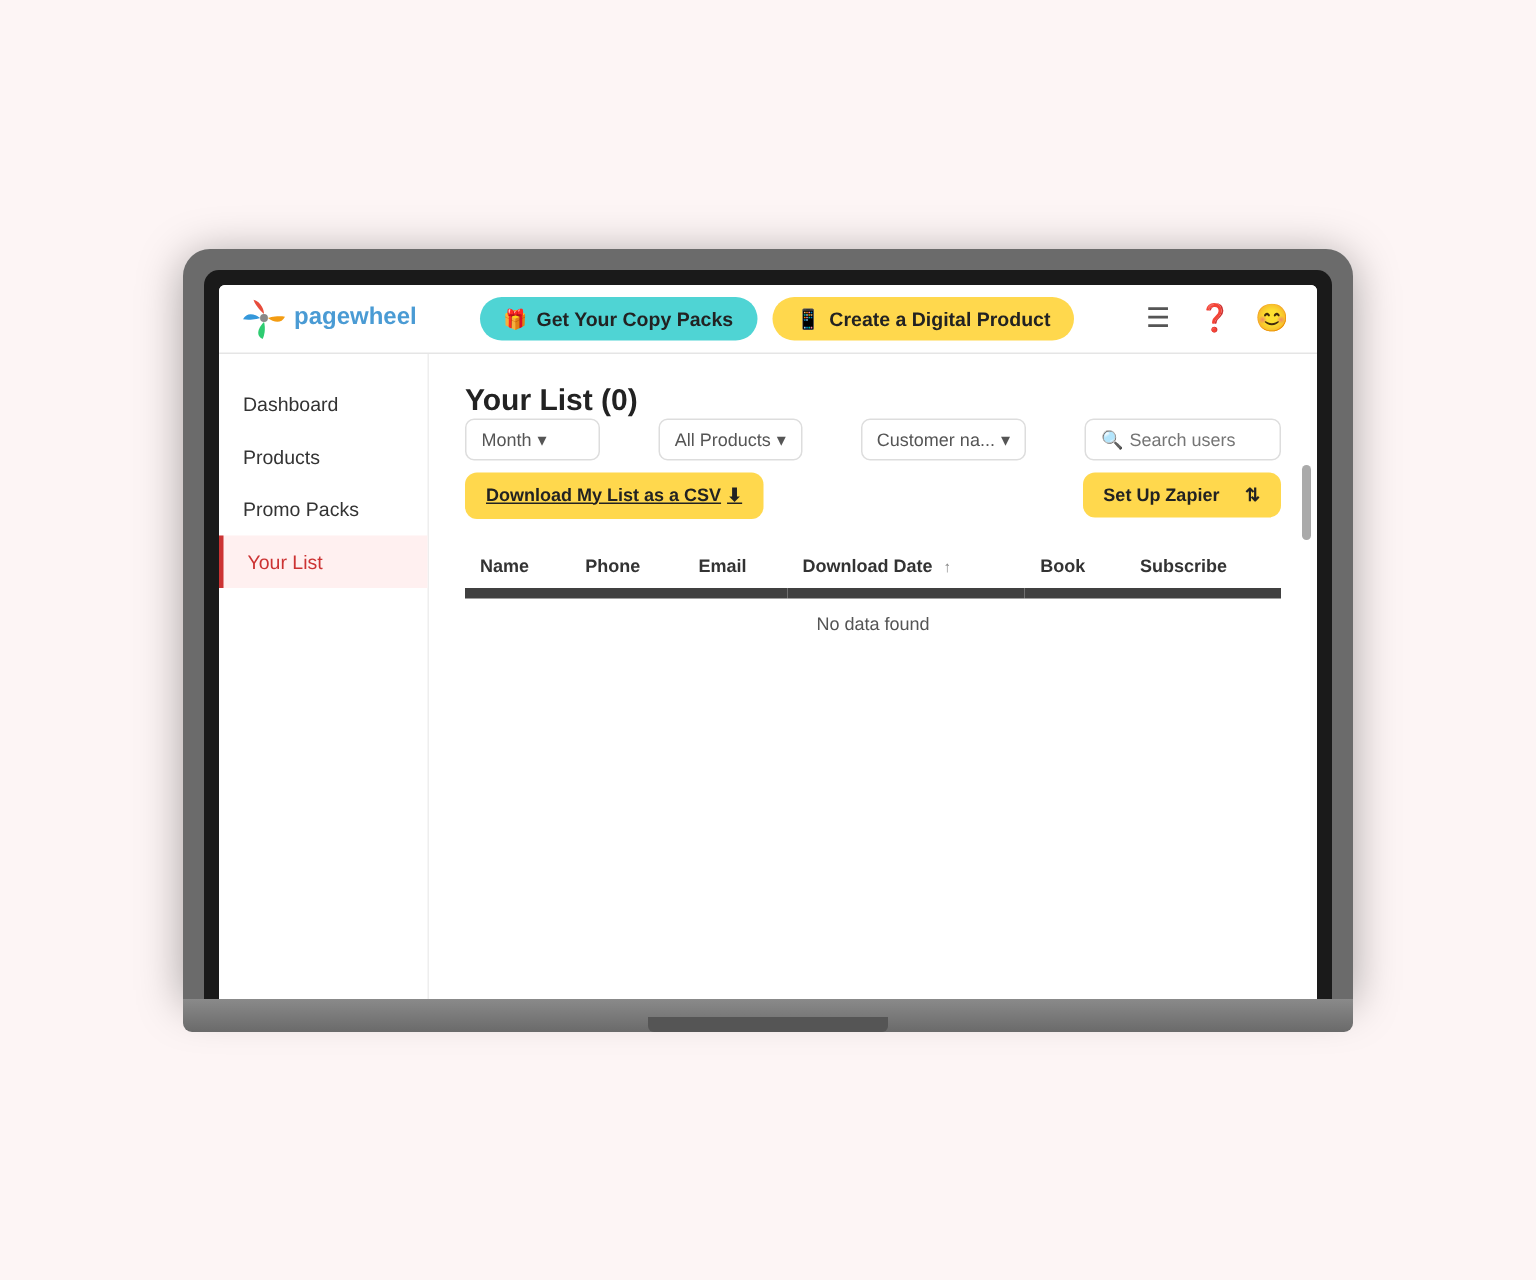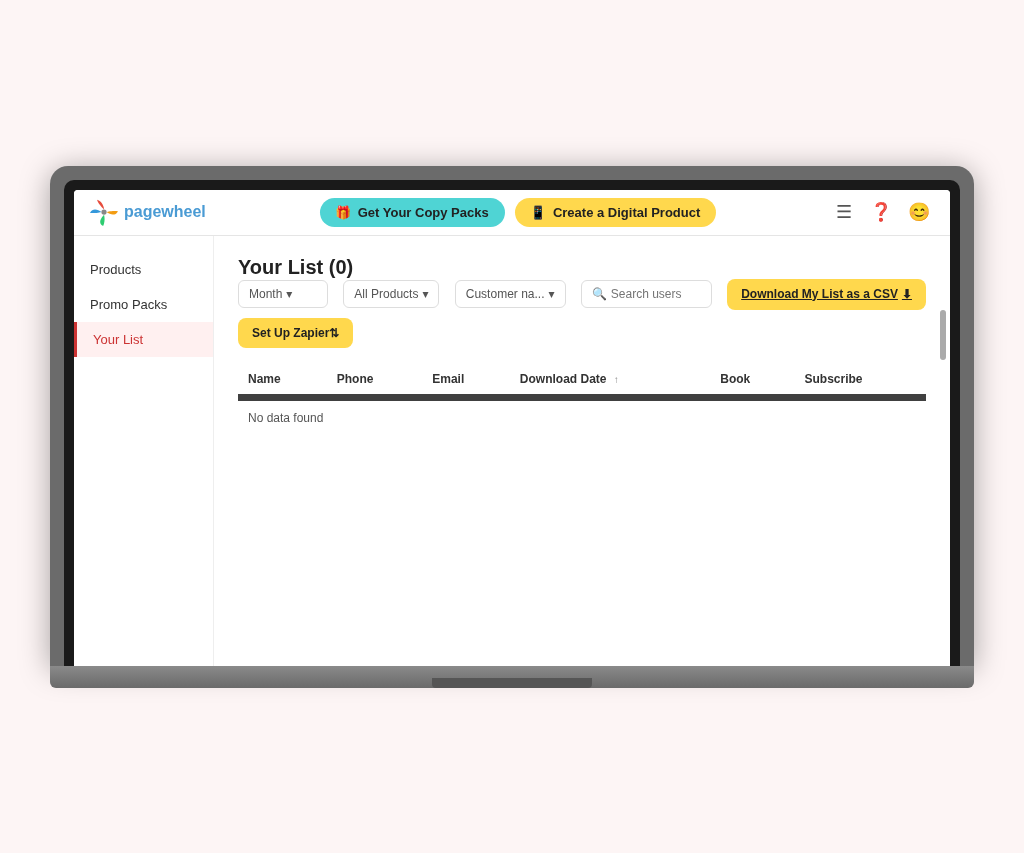--- a/index.html
+++ b/index.html
@@ -7,21 +7,21 @@
       background: #fff;
       font-family: -apple-system, BlinkMacSystemFont, 'Segoe UI', sans-serif;
       display: flex;
       align-items: center;
       justify-content: center;
       min-height: 100vh;
       background-color: #fdf5f5;
     }
 
     .scene {
-      width: 924px;
+      width: 780px;
       position: relative;
     }
 
     
     .laptop-outer {
       background: #6b6b6b;
       border-radius: 18px 18px 0 0;
       padding: 14px 14px 0 14px;
       box-shadow: 0 4px 30px rgba(0,0,0,0.35);
     }
@@ -246,21 +246,21 @@
       background: #ffd84d;
       border: none;
       border-radius: 8px;
       padding: 8px 14px;
       font-size: 12px;
       font-weight: 600;
       color: #222;
       cursor: pointer;
       display: flex;
       align-items: center;
-      gap: 0;
+      gap: 17px;
       white-space: nowrap;
     }
 
     
     .data-table {
       width: 100%;
       border-collapse: collapse;
     }
 
     .data-table thead tr {
@@ -275,20 +275,21 @@
       color: #333;
     }
 
     .data-table td {
       padding: 10px 10px;
       font-size: 12px;
       color: #555;
     }
 
     .no-data {
+      text-align: center;
       color: #888;
       font-size: 13px;
       padding: 30px;
     }
 
     .sort-icon {
       font-size: 10px;
       color: #888;
       margin-left: 4px;
     }
@@ -341,20 +342,23 @@
               <button class="icon-btn">
                 <span>😊</span>
               </button>
             </div>
           </div>
 
           <div class="app-body">
 
             <nav class="sidebar">
               <div class="sidebar-item">
+                <span>Dashboard</span>
+              </div>
+              <div class="sidebar-item">
                 <span>Products</span>
               </div>
               <div class="sidebar-item">
                 <span>Promo Packs</span>
               </div>
               <div class="sidebar-item active">
                 <span>Your List</span>
               </div>
             </nav>
 

